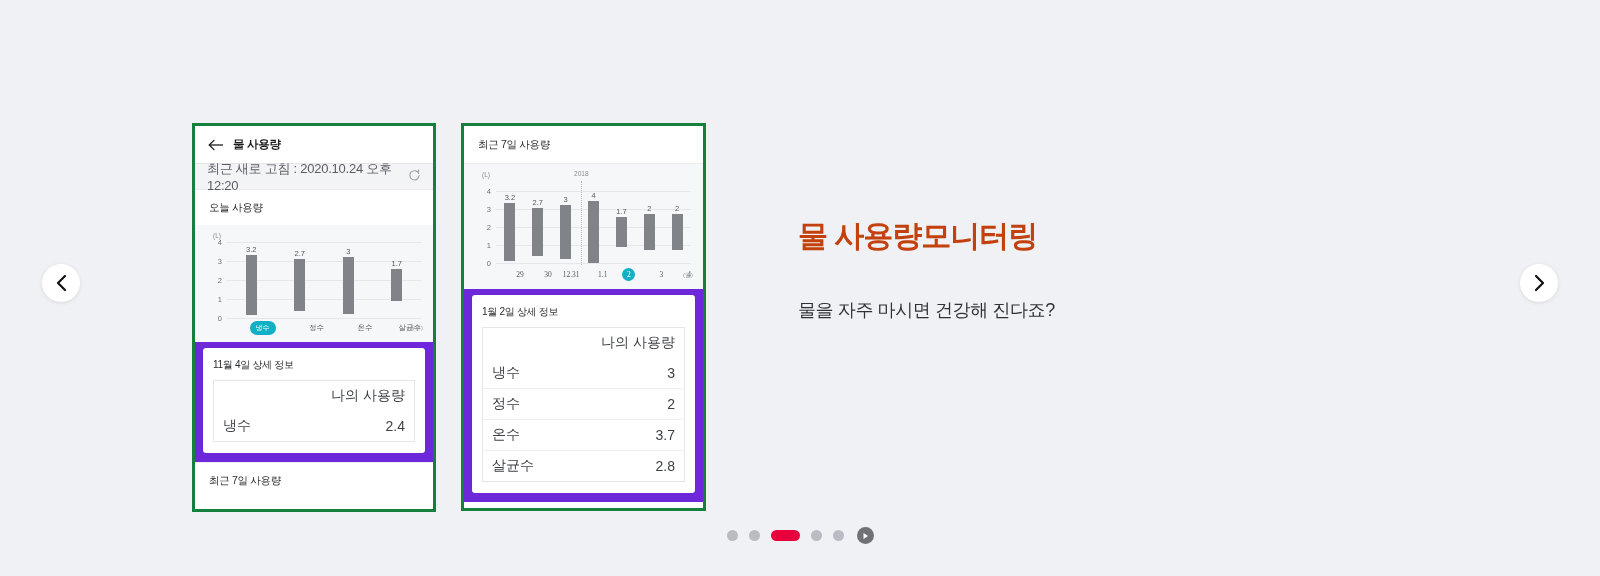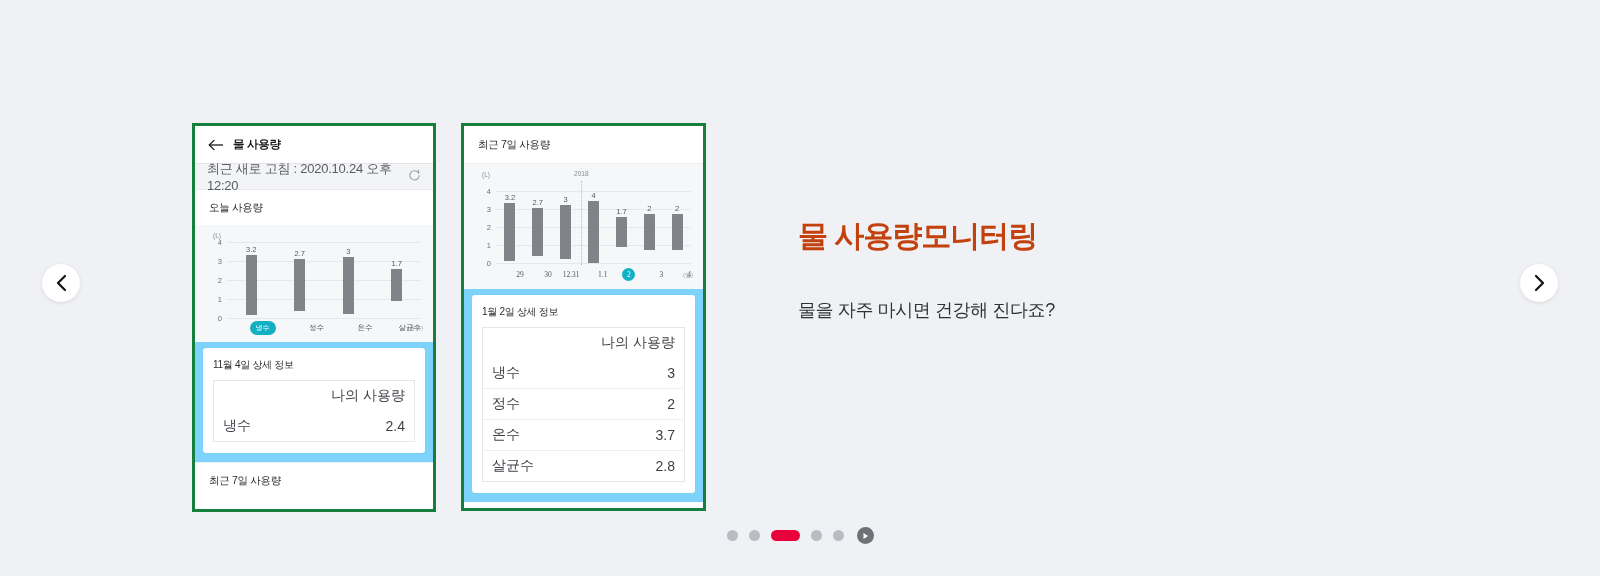--- a/index.html
+++ b/index.html
@@ -219,21 +219,21 @@
   .year-lbl {
     position: absolute;
     top: -3px;
     font-size: 6.5px;
     color: #8a8d93;
     transform: translateX(-50%);
   }
 
   
   .detail-block {
-    background: #7dd3fc;
+    background: #6d28d9;
     padding: 6px 8px 9px 8px;
   }
   .detail-card {
     background: #ffffff;
     border-radius: 3px;
     padding: 10px 10px 11px 10px;
     box-shadow: 0 0 2px rgba(0,0,0,0.05);
   }
   .detail-title {
     font-size: 10px;

